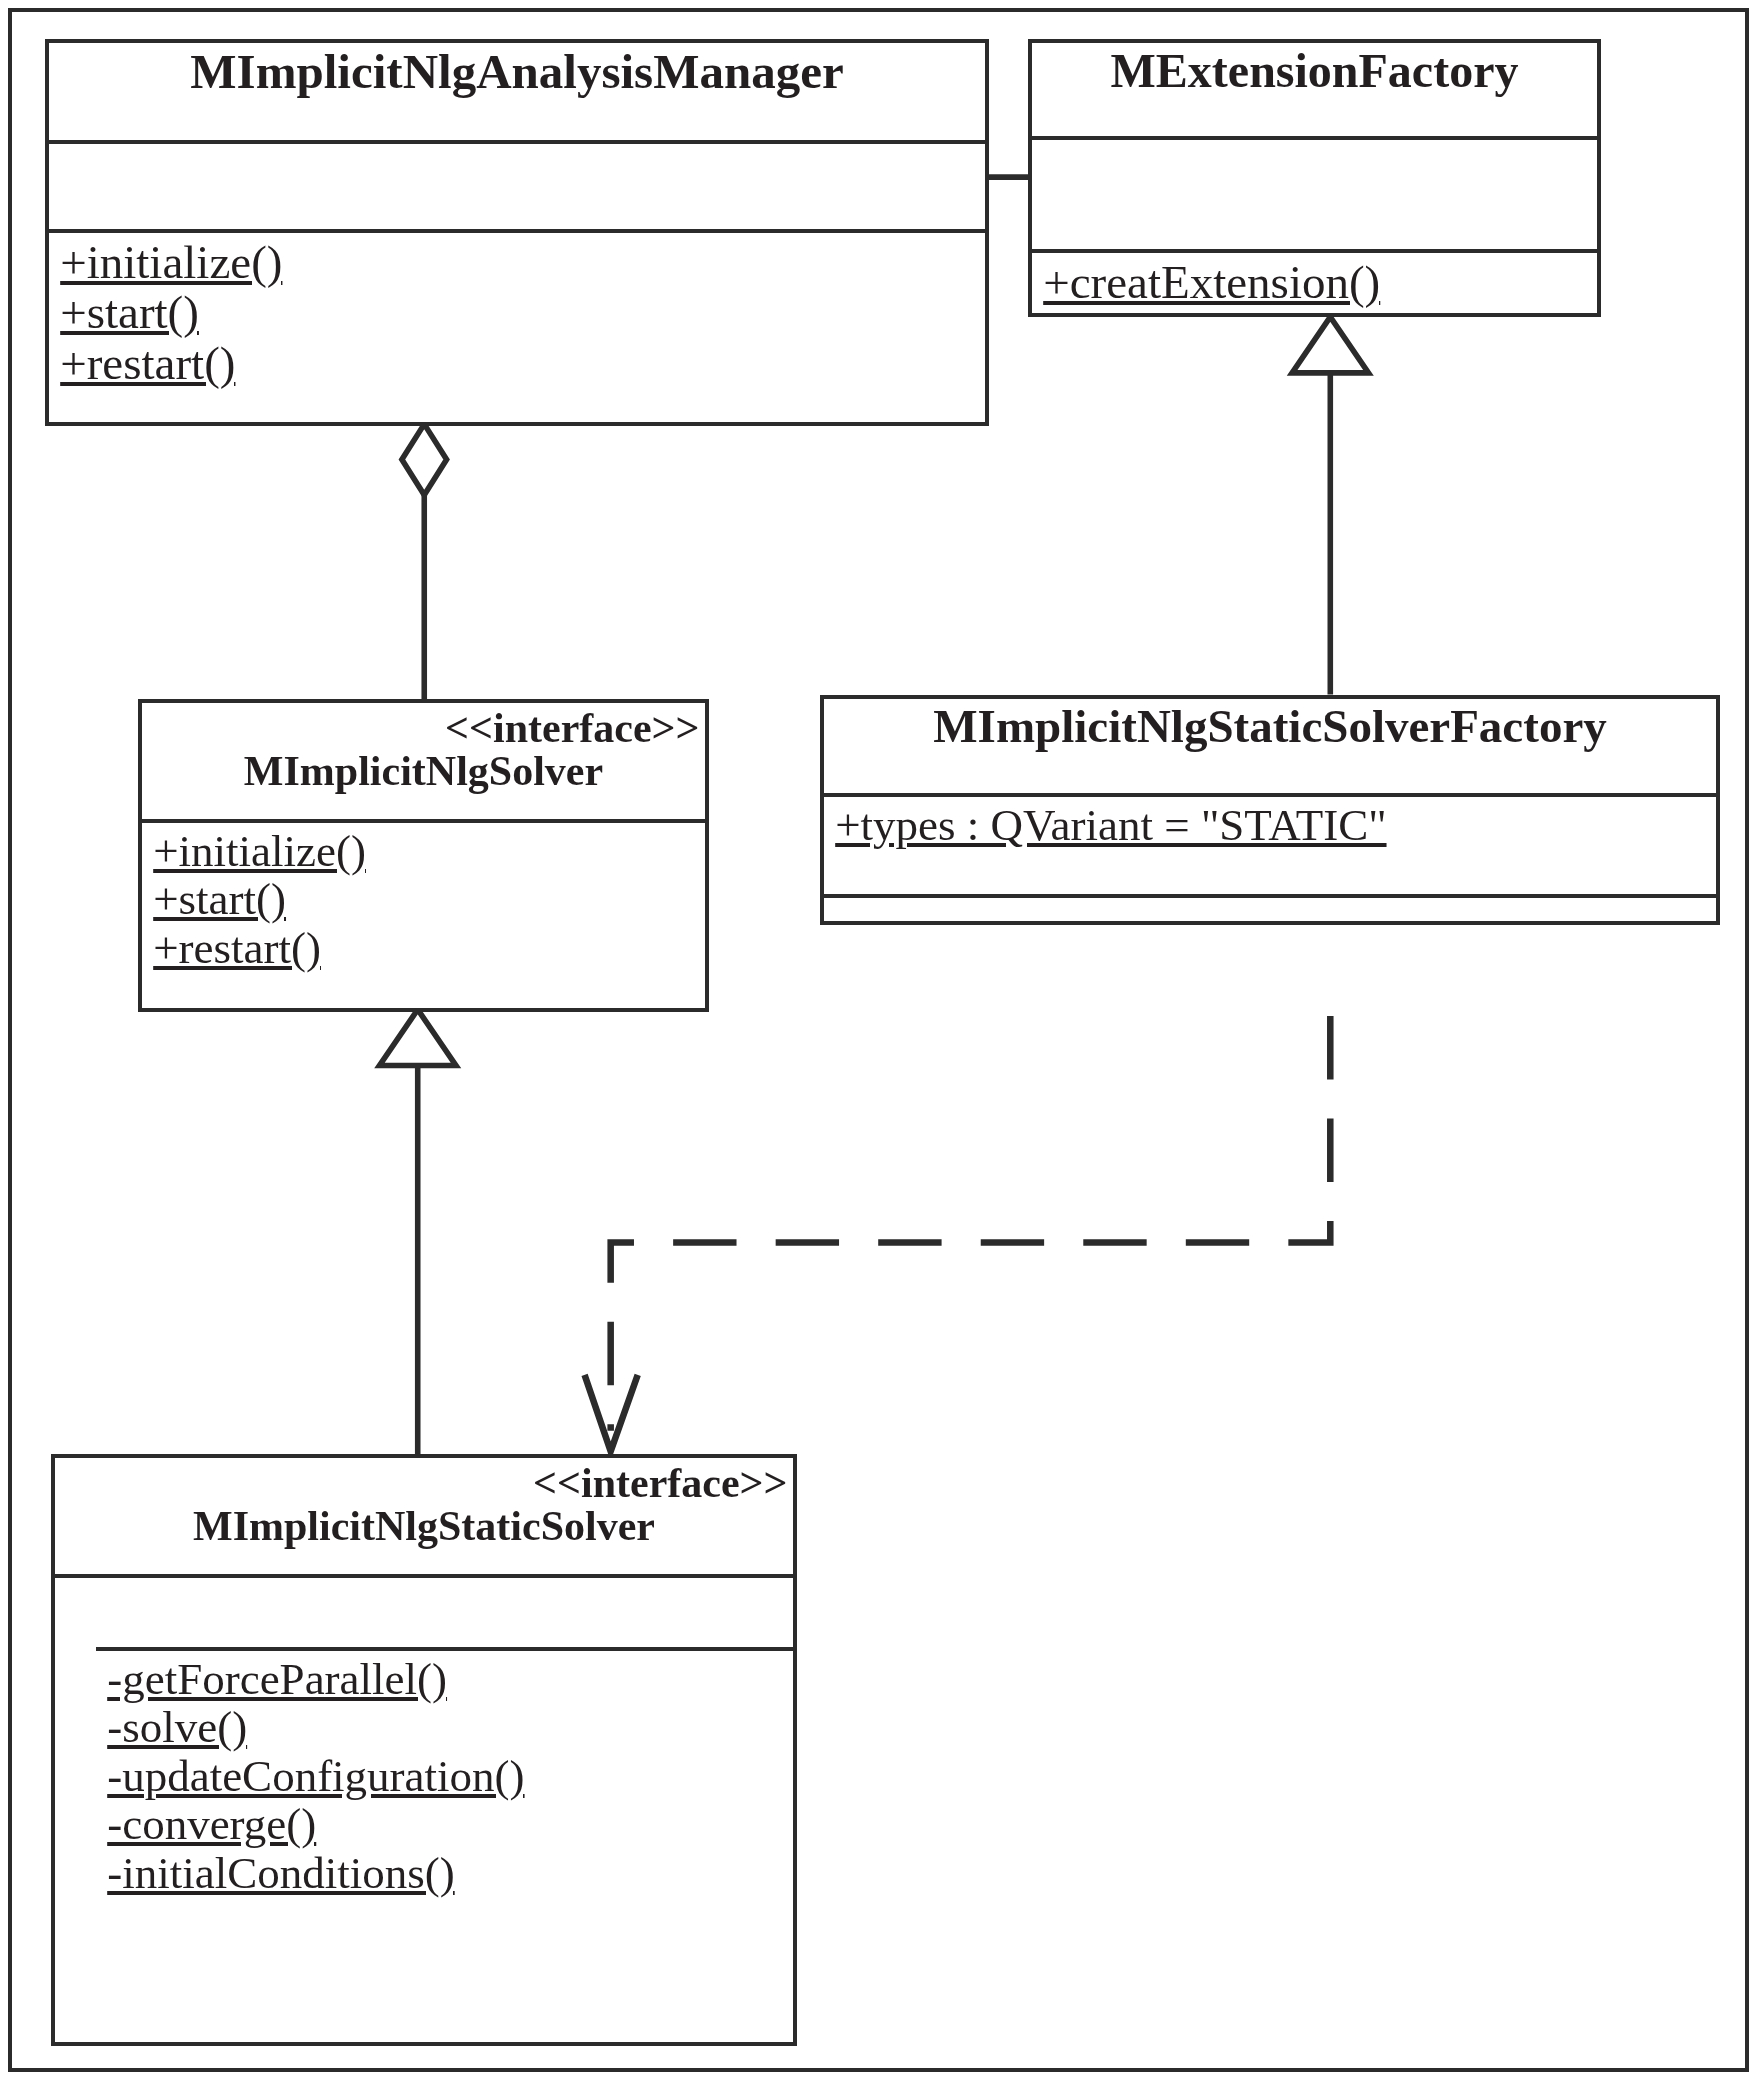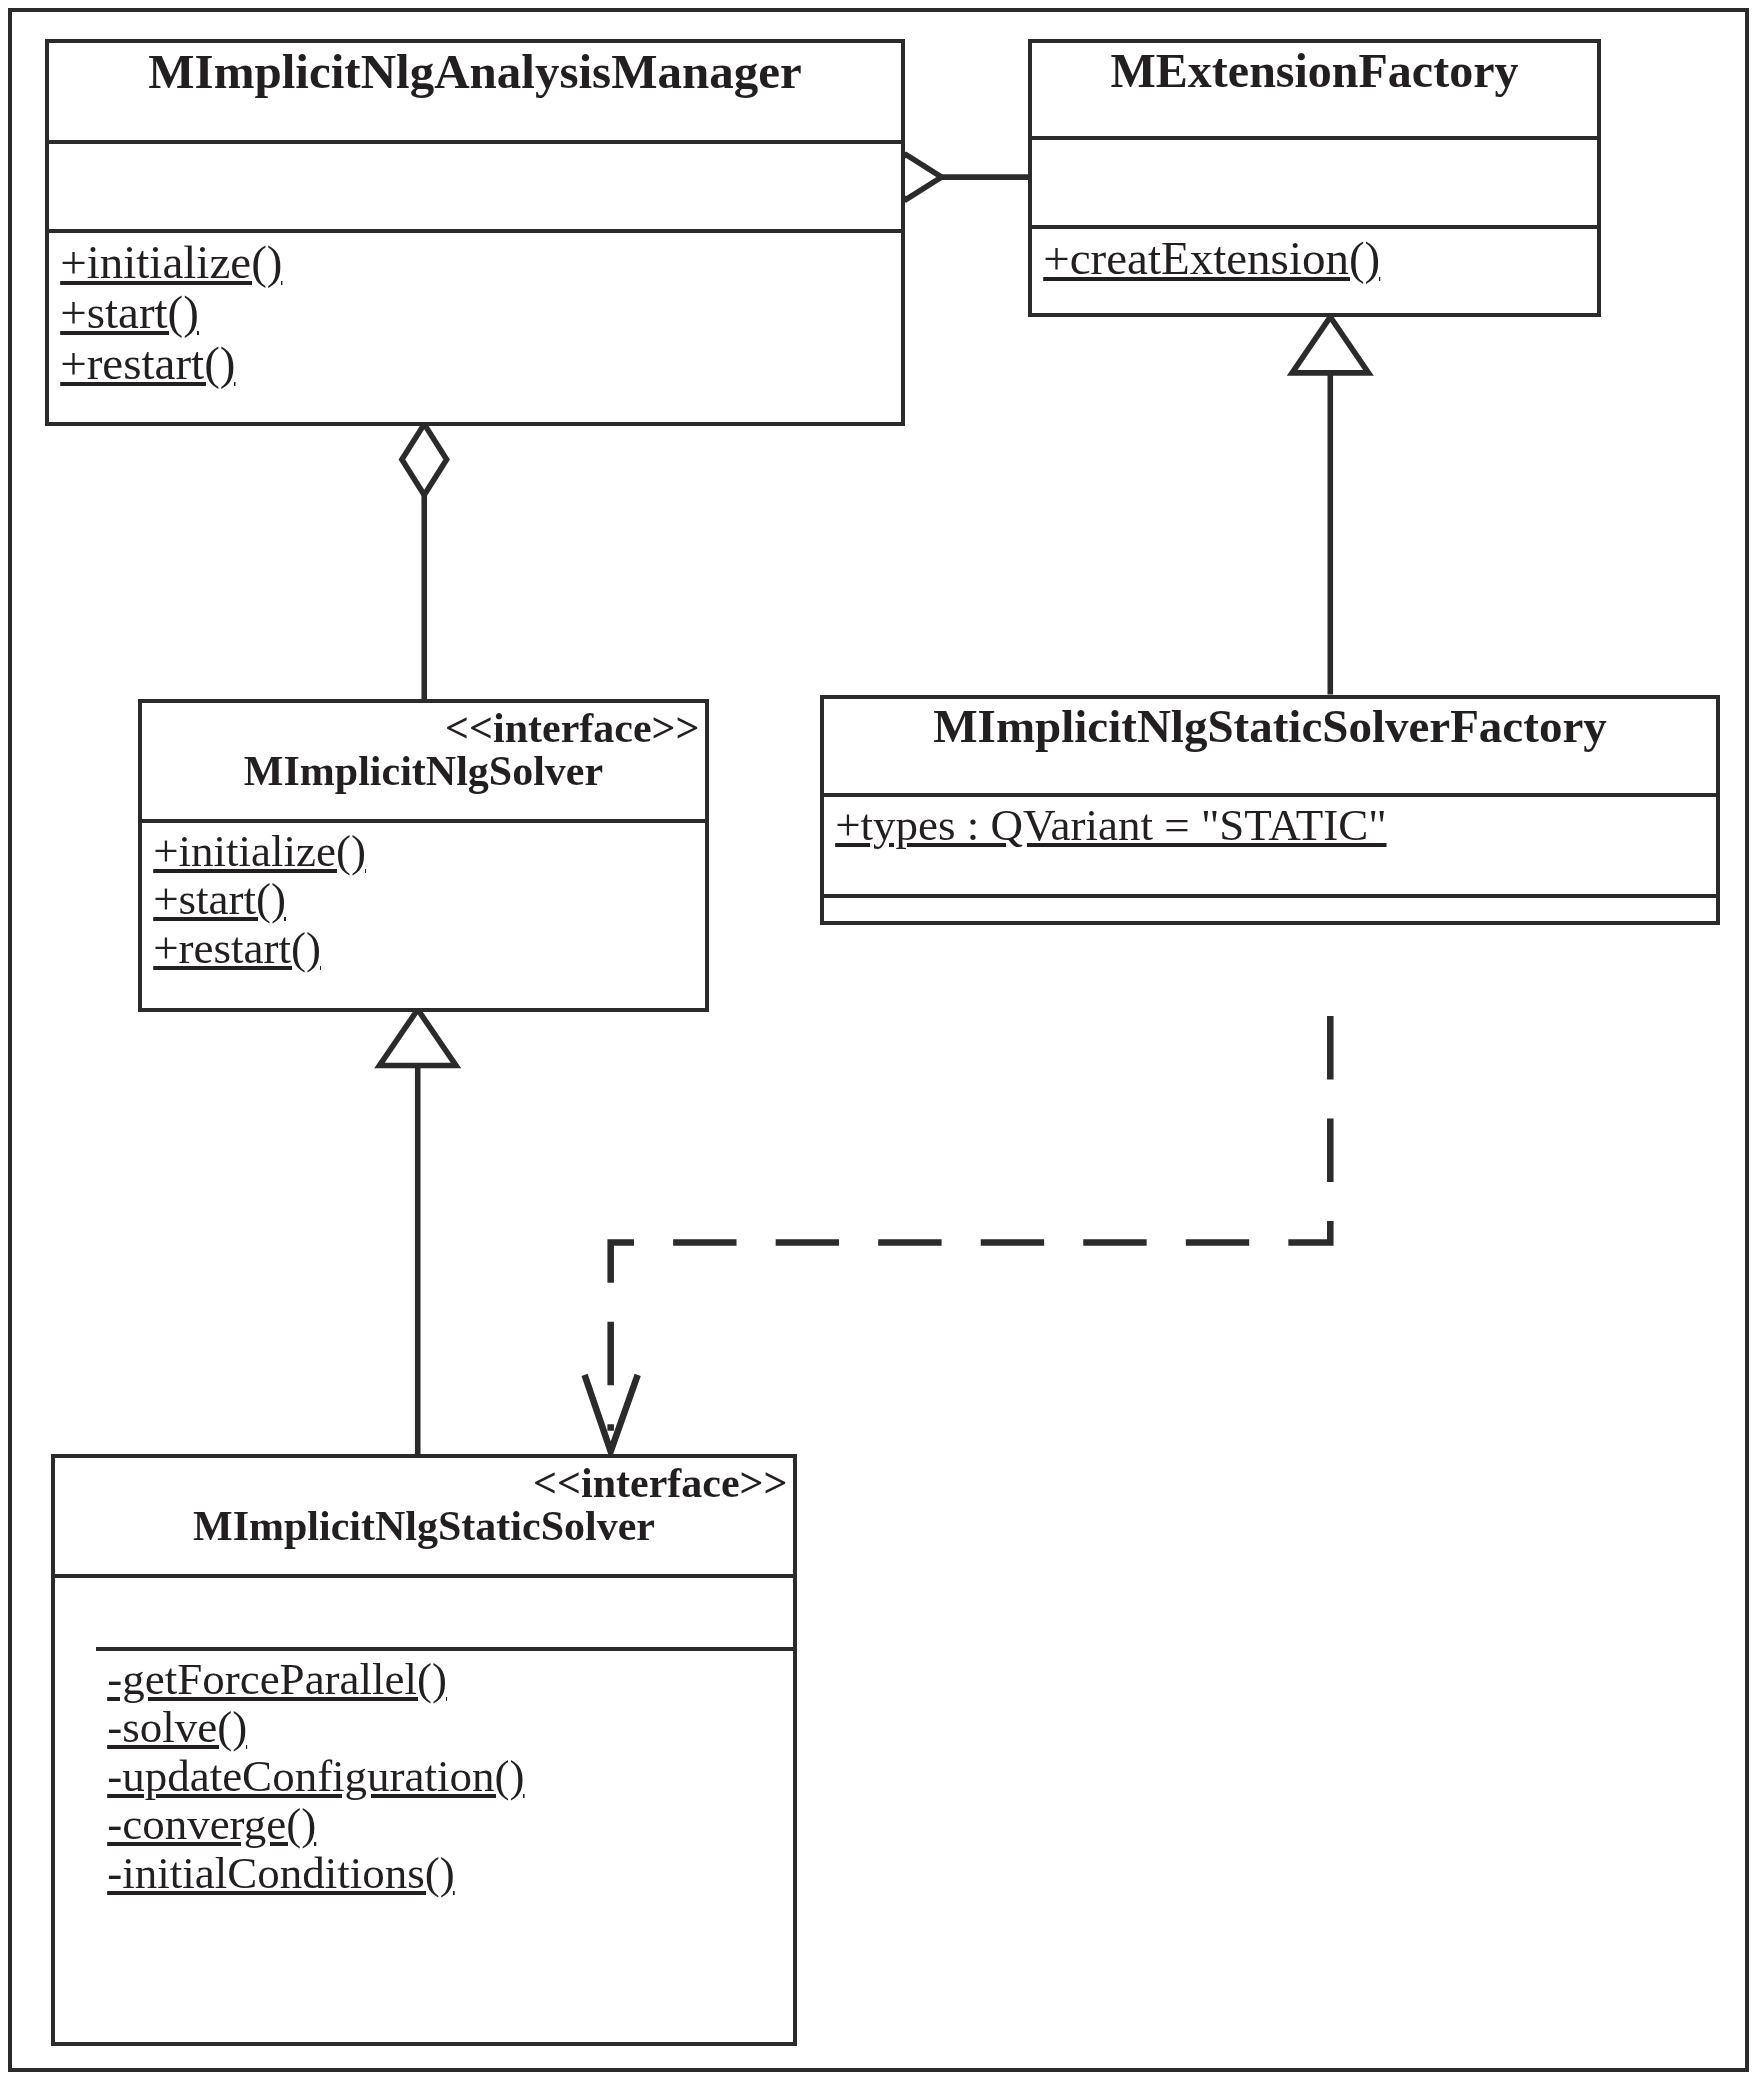--- a/index.html
+++ b/index.html
@@ -76,38 +76,38 @@
       <polygon points="448,1083 407,1143 489,1143" fill="#ffffff" stroke="#2b2b2b" stroke-width="6"></polygon>
     </g>
 
      MImplicitNlgStaticSolver --&gt;
     <g>
       <path d="M1427,1090 L1427,1333 L655,1333 L655,1535" fill="none" stroke="#2b2b2b" stroke-width="7" stroke-dasharray="68 42"></path>
       <polyline points="627,1475 655,1557 684,1475" fill="none" stroke="#2b2b2b" stroke-width="7"></polyline>
     </g>
   </svg>
 
-  <div class="uml-box" id="box-manager" style="left:45px;top:39px;width:860px;height:387px;">
+  <div class="uml-box" id="box-manager" style="left:45px;top:39px;width:944px;height:387px;">
     <div class="compartment cls-name" style="height:97px;">
       <span class="cls-title">MImplicitNlgAnalysisManager</span>
     </div>
     <div class="compartment empty-comp" style="height:89px;"></div>
     <div class="compartment members" style="height:197px;">
       <div class="member">+initialize()</div>
       <div class="member">+start()</div>
       <div class="member">+restart()</div>
     </div>
   </div>
 
   <div class="uml-box" id="box-extfactory" style="left:1028px;top:39px;width:573px;height:278px;">
     <div class="compartment cls-name" style="height:93px;">
       <span class="cls-title">MExtensionFactory</span>
     </div>
     <div class="compartment empty-comp" style="height:89px;"></div>
-    <div class="compartment members" style="height:91px;">
+    <div class="compartment members" style="height:91px;margin-top:24px;">
       <div class="member">+creatExtension()</div>
     </div>
   </div>
 
   <div class="uml-box" id="box-solver" style="left:138px;top:699px;width:571px;height:313px;">
     <div class="compartment cls-name" style="height:116px;">
       <span class="stereo">&lt;&lt;interface&gt;&gt;</span>
       <span class="cls-title">MImplicitNlgSolver</span>
     </div>
     <div class="compartment members" style="height:193px;">

